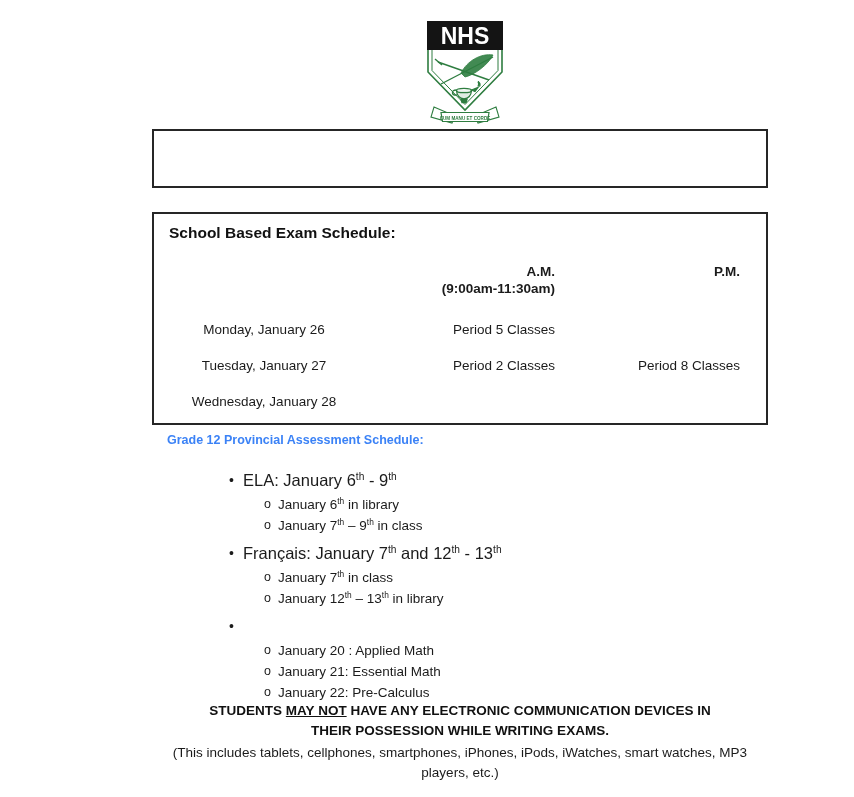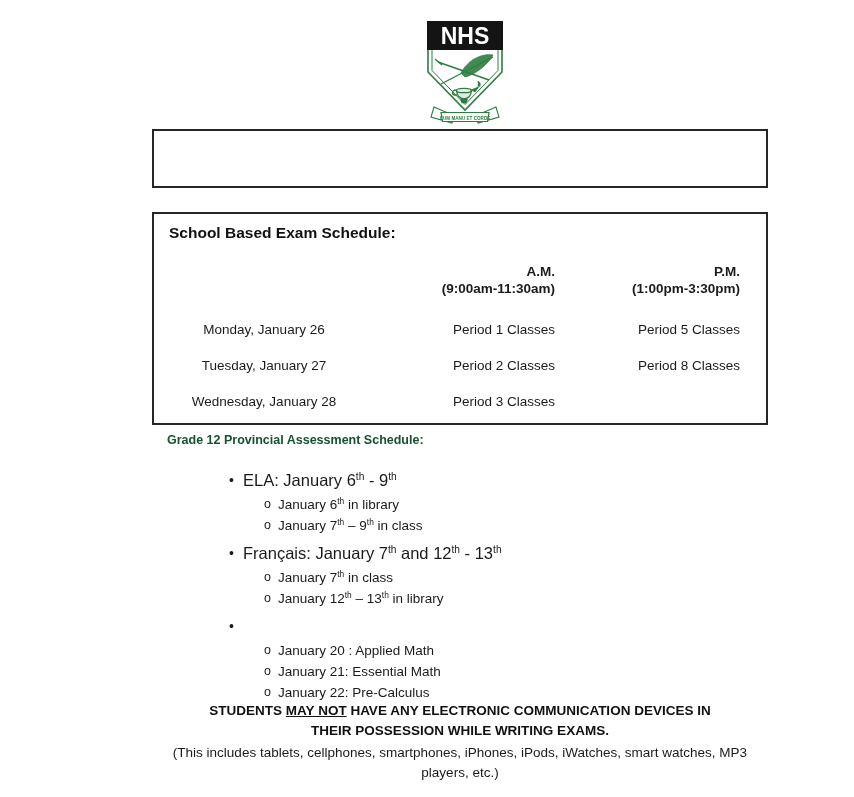--- a/index.html
+++ b/index.html
@@ -31,21 +31,21 @@
   .sg-head{top:49px;}
   .sg-row1{top:107px;}
   .sg-row2{top:143px;}
   .sg-row3{top:179px;}
   .cell{font-size:13.5px;line-height:17px;}
   .cell.day{text-align:center;}
   .cell.ctr{text-align:right;}
   .cell.hd{font-weight:bold;}
 
   
-  .grade-heading{left:167px;top:433px;font-size:12.5px;font-weight:bold;color:#14532d;}
+  .grade-heading{left:167px;top:433px;font-size:12.5px;font-weight:bold;color:#3b82f6;}
   .bullets{left:229px;top:467px;width:560px;}
   .b-main{display:flex;font-size:16.5px;line-height:27px;color:#1b1b1b;}
   .b-main .mark{width:14px;flex:0 0 14px;font-size:14px;}
   .b-sub{display:flex;margin-left:35px;font-size:13.5px;line-height:21px;color:#1b1b1b;}
   .b-sub .mark{width:14px;flex:0 0 14px;font-size:12.5px;}
   .b-group + .b-group{margin-top:4px;}
   sup{font-size:62%;line-height:0;vertical-align:super;}
 
   
   .warning{left:60px;top:701px;width:800px;text-align:center;}
@@ -96,37 +96,34 @@
   <div class="sched-heading">School Based Exam Schedule:</div>
 
   <div class="sched-grid sg-head">
     <div class="cell day"></div>
     <div class="cell ctr hd">
       <div>A.M.</div>
       <div>(9:00am-11:30am)</div>
     </div>
     <div class="cell ctr hd">
       <div>P.M.</div>
-      <div>(1:00pm-3:30pm)</div>
     </div>
   </div>
 
   <div class="sched-grid sg-row1">
     <div class="cell day">Monday, January 26</div>
-    <div class="cell ctr">Period 1 Classes</div>
     <div class="cell ctr">Period 5 Classes</div>
   </div>
   <div class="sched-grid sg-row2">
     <div class="cell day">Tuesday, January 27</div>
     <div class="cell ctr">Period 2 Classes</div>
     <div class="cell ctr">Period 8 Classes</div>
   </div>
   <div class="sched-grid sg-row3">
     <div class="cell day">Wednesday, January 28</div>
-    <div class="cell ctr">Period 3 Classes</div>
     <div class="cell ctr"></div>
   </div>
 </div>
 
 <div class="abs grade-heading">Grade 12 Provincial Assessment Schedule:</div>
 
 <div class="abs bullets">
 
   <div class="b-group">
     <div class="b-main">

